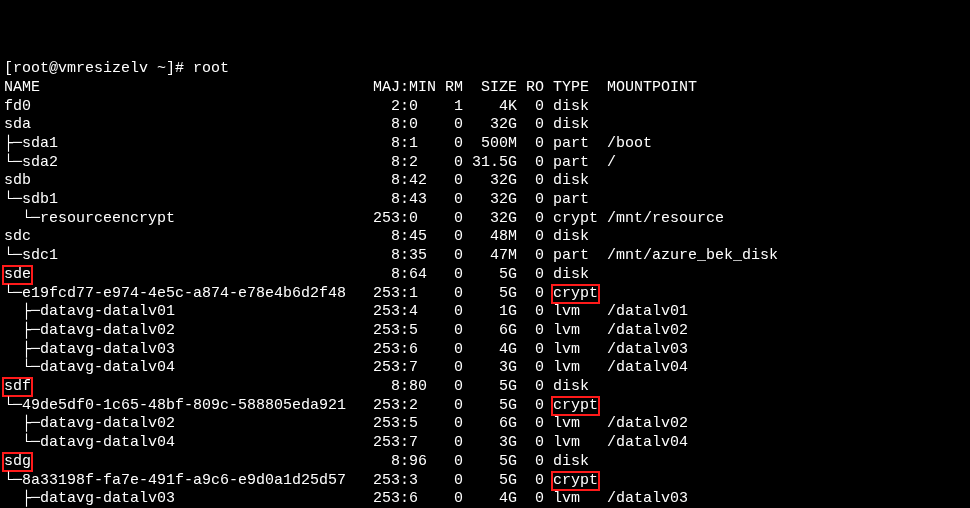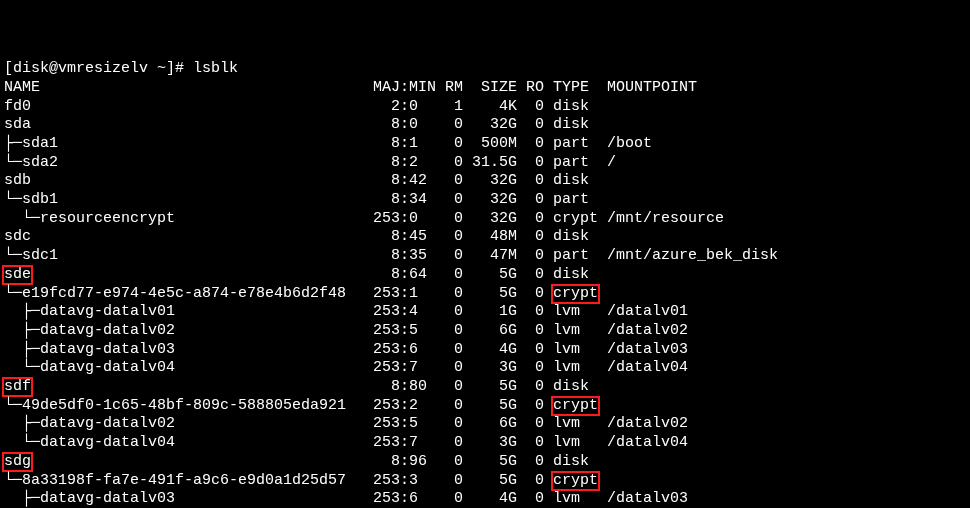--- a/index.html
+++ b/index.html
@@ -23,28 +23,28 @@
     padding: 0 0px;
     margin: -2px -2px;
     display: inline-block;
     line-height: 16px;
     box-sizing: border-box;
   }
 </style>
 </head>
 <body>
 <div class="term">
-<span><span>[disk@vmresizelv ~]#</span> <span>lsblk</span></span>
+<span><span>[root@vmresizelv ~]#</span> <span>root</span></span>
 <span>NAME                                     MAJ:MIN RM  SIZE RO TYPE  MOUNTPOINT</span>
 <div id="rows"><span>fd0                                        2:0    1    4K  0 disk </span>
 <span>sda                                        8:0    0   32G  0 disk </span>
 <span>├─sda1                                     8:1    0  500M  0 part  /boot</span>
 <span>└─sda2                                     8:2    0 31.5G  0 part  /</span>
 <span>sdb                                        8:42   0   32G  0 disk </span>
-<span>└─sdb1                                     8:34   0   32G  0 part </span>
+<span>└─sdb1                                     8:43   0   32G  0 part </span>
 <span>  └─resourceencrypt                      253:0    0   32G  0 crypt /mnt/resource</span>
 <span>sdc                                        8:45   0   48M  0 disk </span>
 <span>└─sdc1                                     8:35   0   47M  0 part  /mnt/azure_bek_disk</span>
 <span><span class="hl">sde</span>                                        8:64   0    5G  0 disk </span>
 <span>└─e19fcd77-e974-4e5c-a874-e78e4b6d2f48   253:1    0    5G  0 <span class="hl">crypt</span></span>
 <span>  ├─datavg-datalv01                      253:4    0    1G  0 lvm   /datalv01</span>
 <span>  ├─datavg-datalv02                      253:5    0    6G  0 lvm   /datalv02</span>
 <span>  ├─datavg-datalv03                      253:6    0    4G  0 lvm   /datalv03</span>
 <span>  └─datavg-datalv04                      253:7    0    3G  0 lvm   /datalv04</span>
 <span><span class="hl">sdf</span>                                        8:80   0    5G  0 disk </span>

